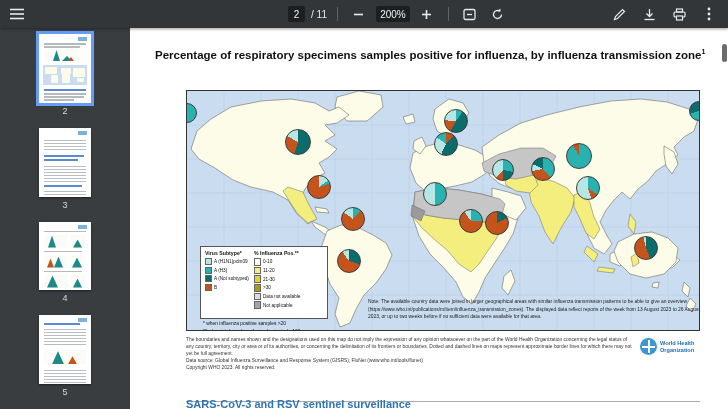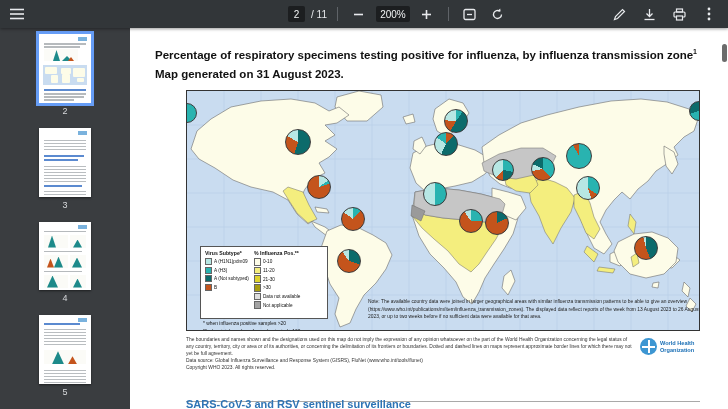--- a/index.html
+++ b/index.html
@@ -244,22 +244,21 @@
       <div class="t-peak orange" style="left:24px; width:9px; height:8px; clip-path:polygon(50% 0,100% 100%,0 100%);"></div>
     </div>
     <div class="t-textblock" style="top:53px; height:16px;"></div>
   </div>
   <div class="thumb-num">5</div>
 </div>
 
 <div class="main">
 
   <div class="doc-title">
-    <span>Percentage of respiratory specimens testing positive for influenza, by influenza transmission zone</span><sup>1</sup><br>
-    <span>Map generated on 31 August 2023.</span>
+    <span>Percentage of respiratory specimens samples positive for influenza, by influenza transmission zone</span><sup>1</sup><br>
   </div>
 
   <div class="map-frame">
     <svg class="world" width="514" height="240" viewBox="0 0 514 240">
 
       <g stroke="#b3cbe6" stroke-width="0.5">
         <line x1="37" y1="0" x2="37" y2="240"></line>
           <line x1="74" y1="0" x2="74" y2="240"></line>
           <line x1="111" y1="0" x2="111" y2="240"></line>
           <line x1="148" y1="0" x2="148" y2="240"></line>

